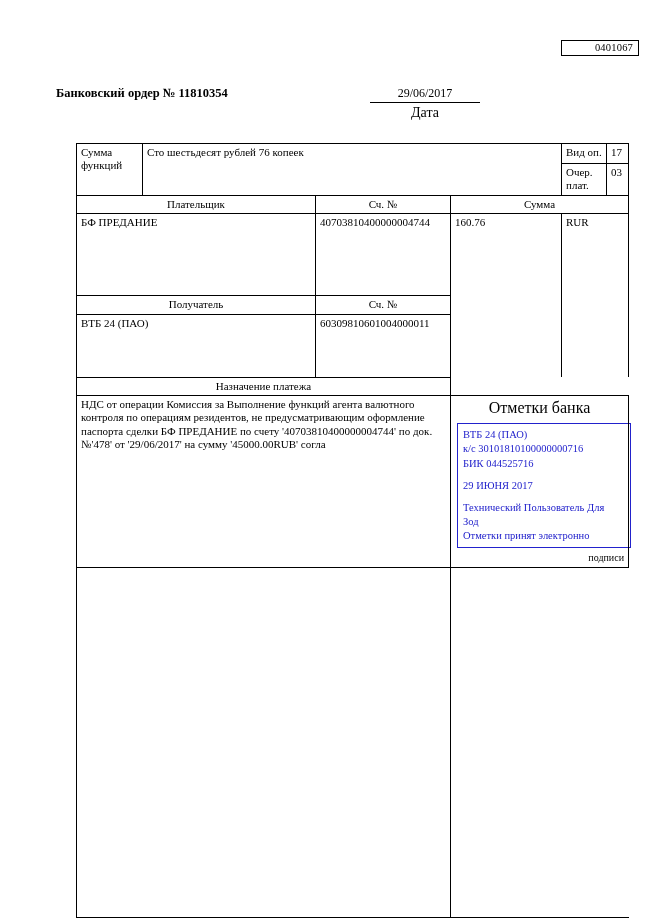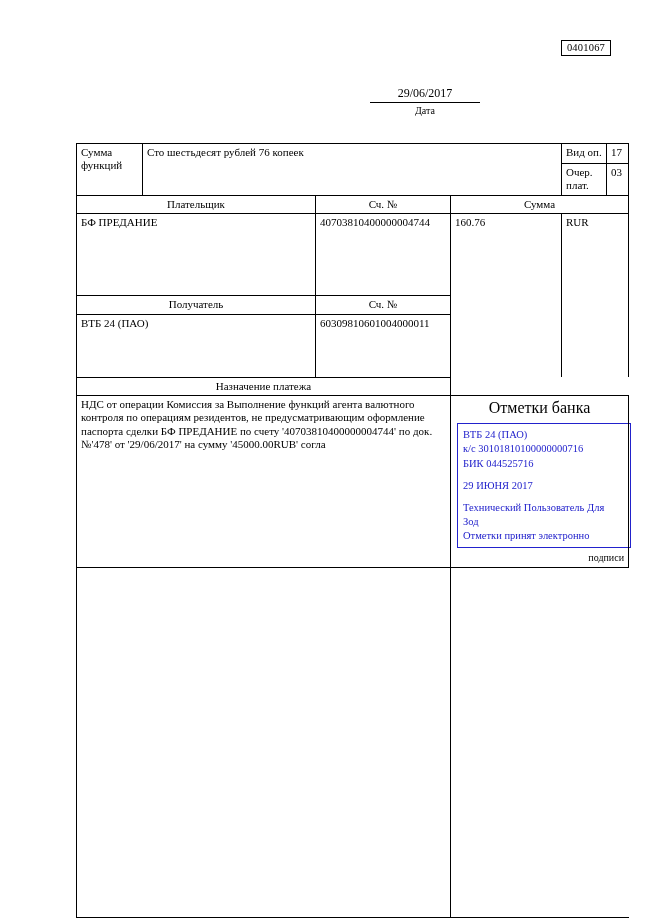--- a/index.html
+++ b/index.html
@@ -27,20 +27,21 @@
     position: absolute;
     top: 40px;
     left: 561px;
     width: 48px;
     height: 14px;
     border: 1px solid #000;
     font-size: 10.5px;
     text-align: center;
     line-height: 14px;
     letter-spacing: 0.2px;
+    padding-left: 28px;
   }
 
   
   .title {
     position: absolute;
     top: 86px;
     left: 56px;
     font-weight: bold;
     font-size: 12.5px;
   }
@@ -51,21 +52,21 @@
     width: 110px;
     text-align: center;
   }
   .date-value {
     font-size: 12px;
     padding-bottom: 1px;
     border-bottom: 1px solid #000;
     display: block;
   }
   .date-caption {
-    font-size: 10px;
+    font-size: 14px;
     display: block;
     margin-top: 2px;
     text-align: center;
   }
 
   
   table.doc {
     position: absolute;
     top: 143px;
     left: 56px;
@@ -114,20 +115,21 @@
     padding-top: 4px;
   }
 </style>
 </head>
 <body>
 
 <div class="page">
 
   <div class="form-code">0401067</div>
 
+  <div class="title">Банковский ордер № 11810354</div>
 
   <div class="date-wrap">
     <span class="date-value">29/06/2017</span>
     <span class="date-caption">Дата</span>
   </div>
 
   <table class="doc">
     <colgroup>
       <col style="width:66px">
       <col style="width:173px">

